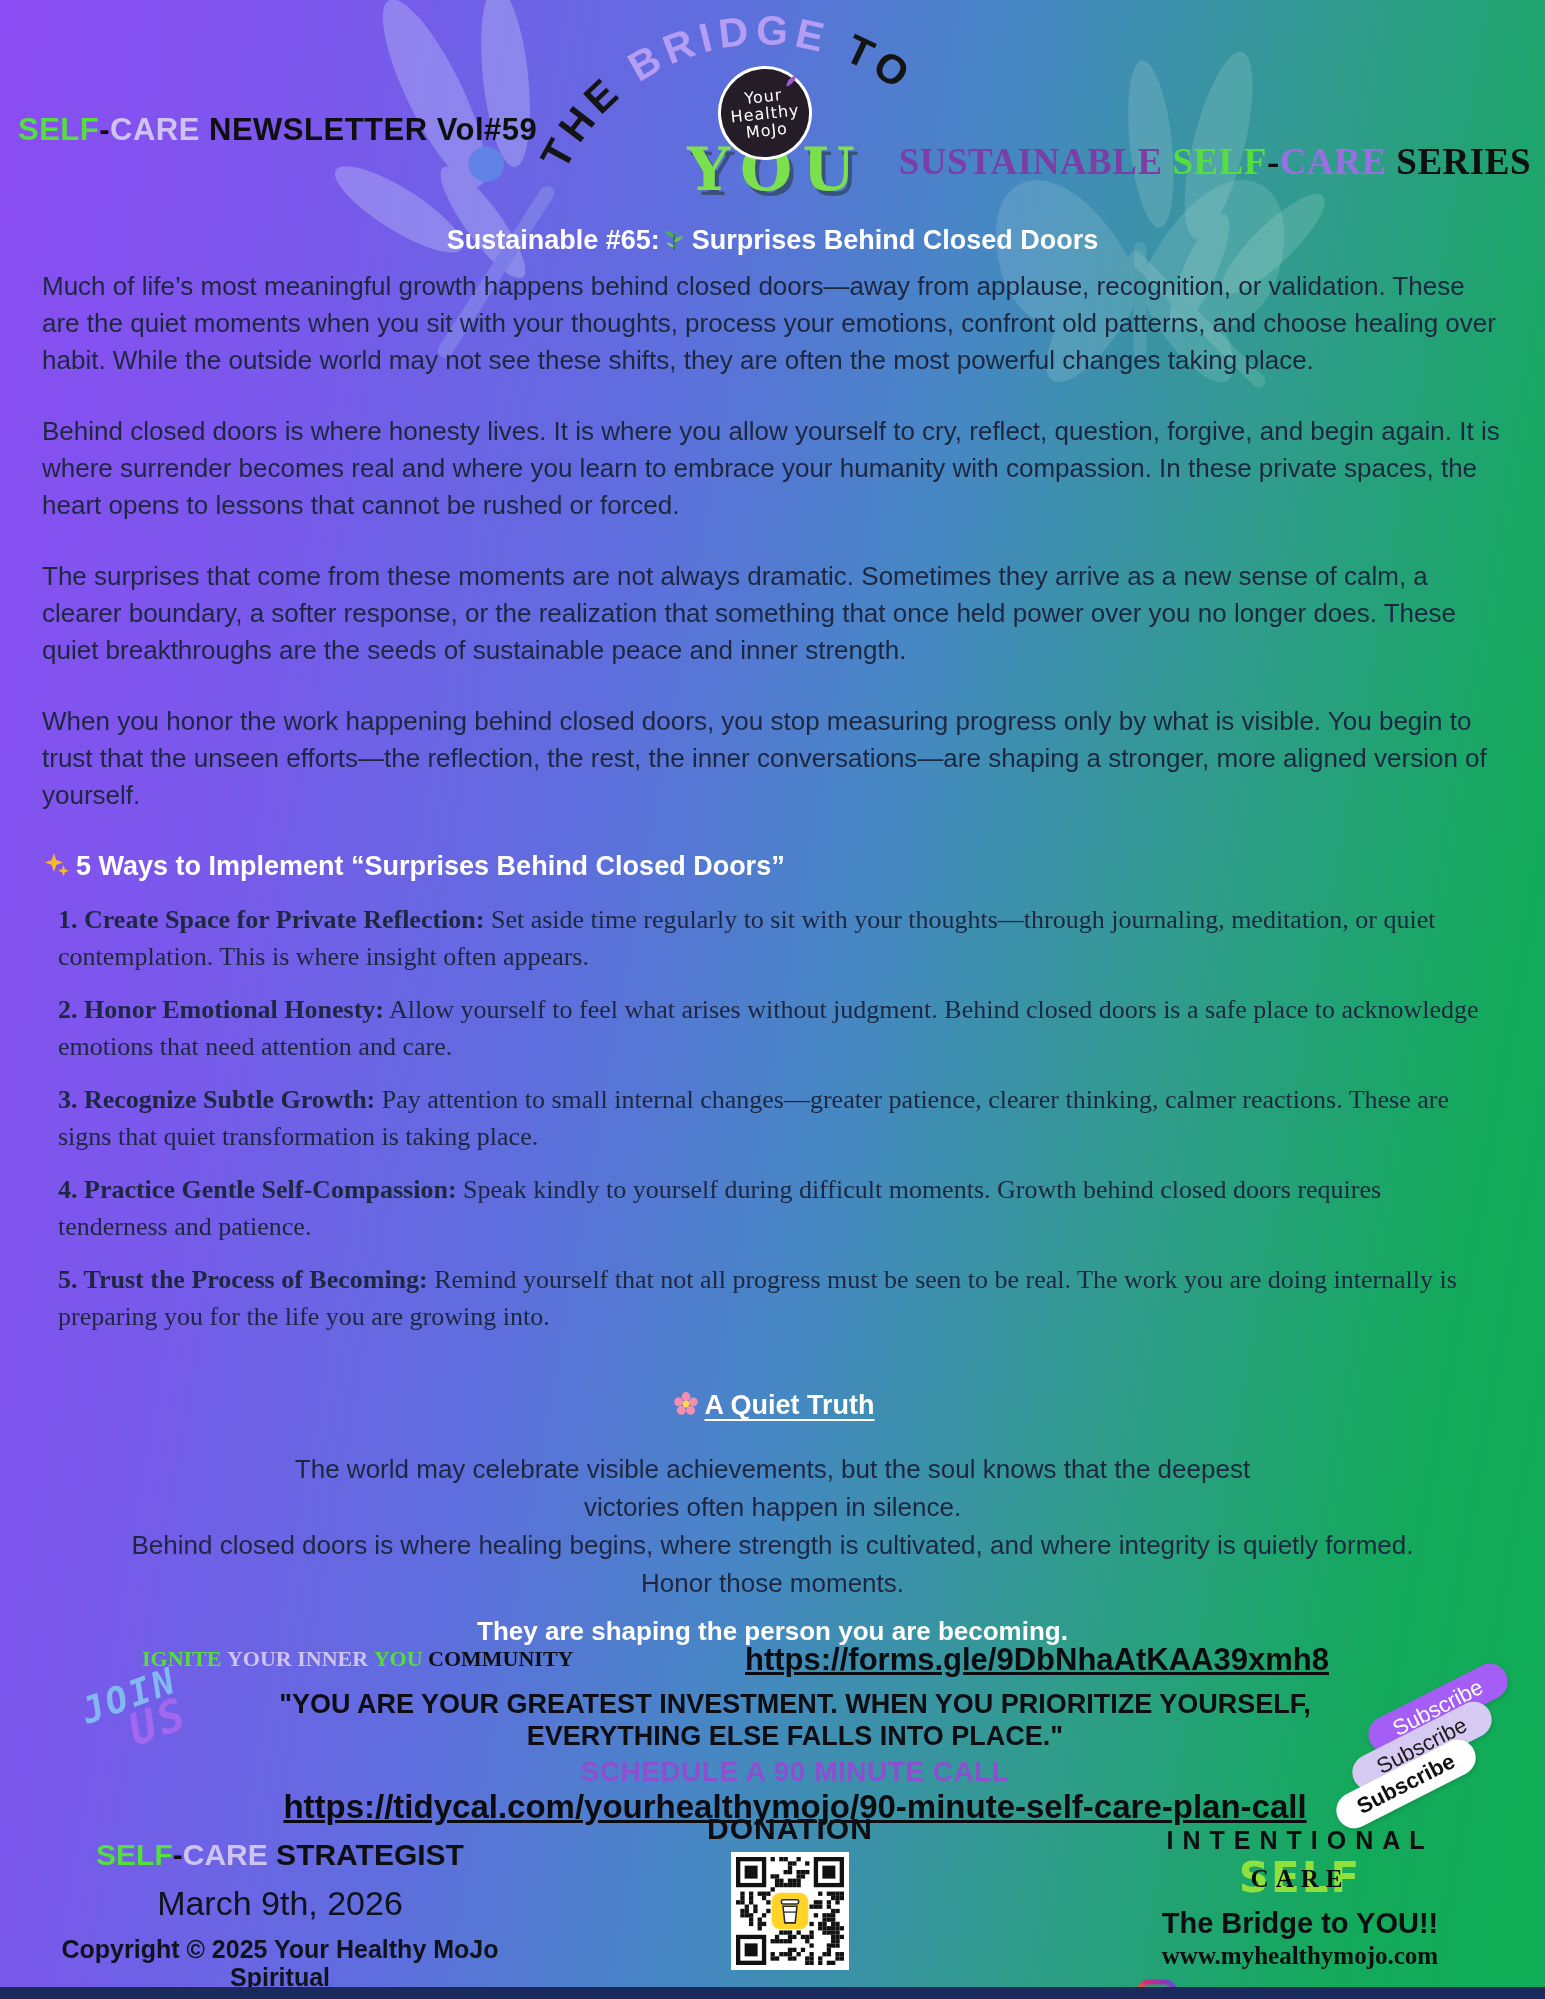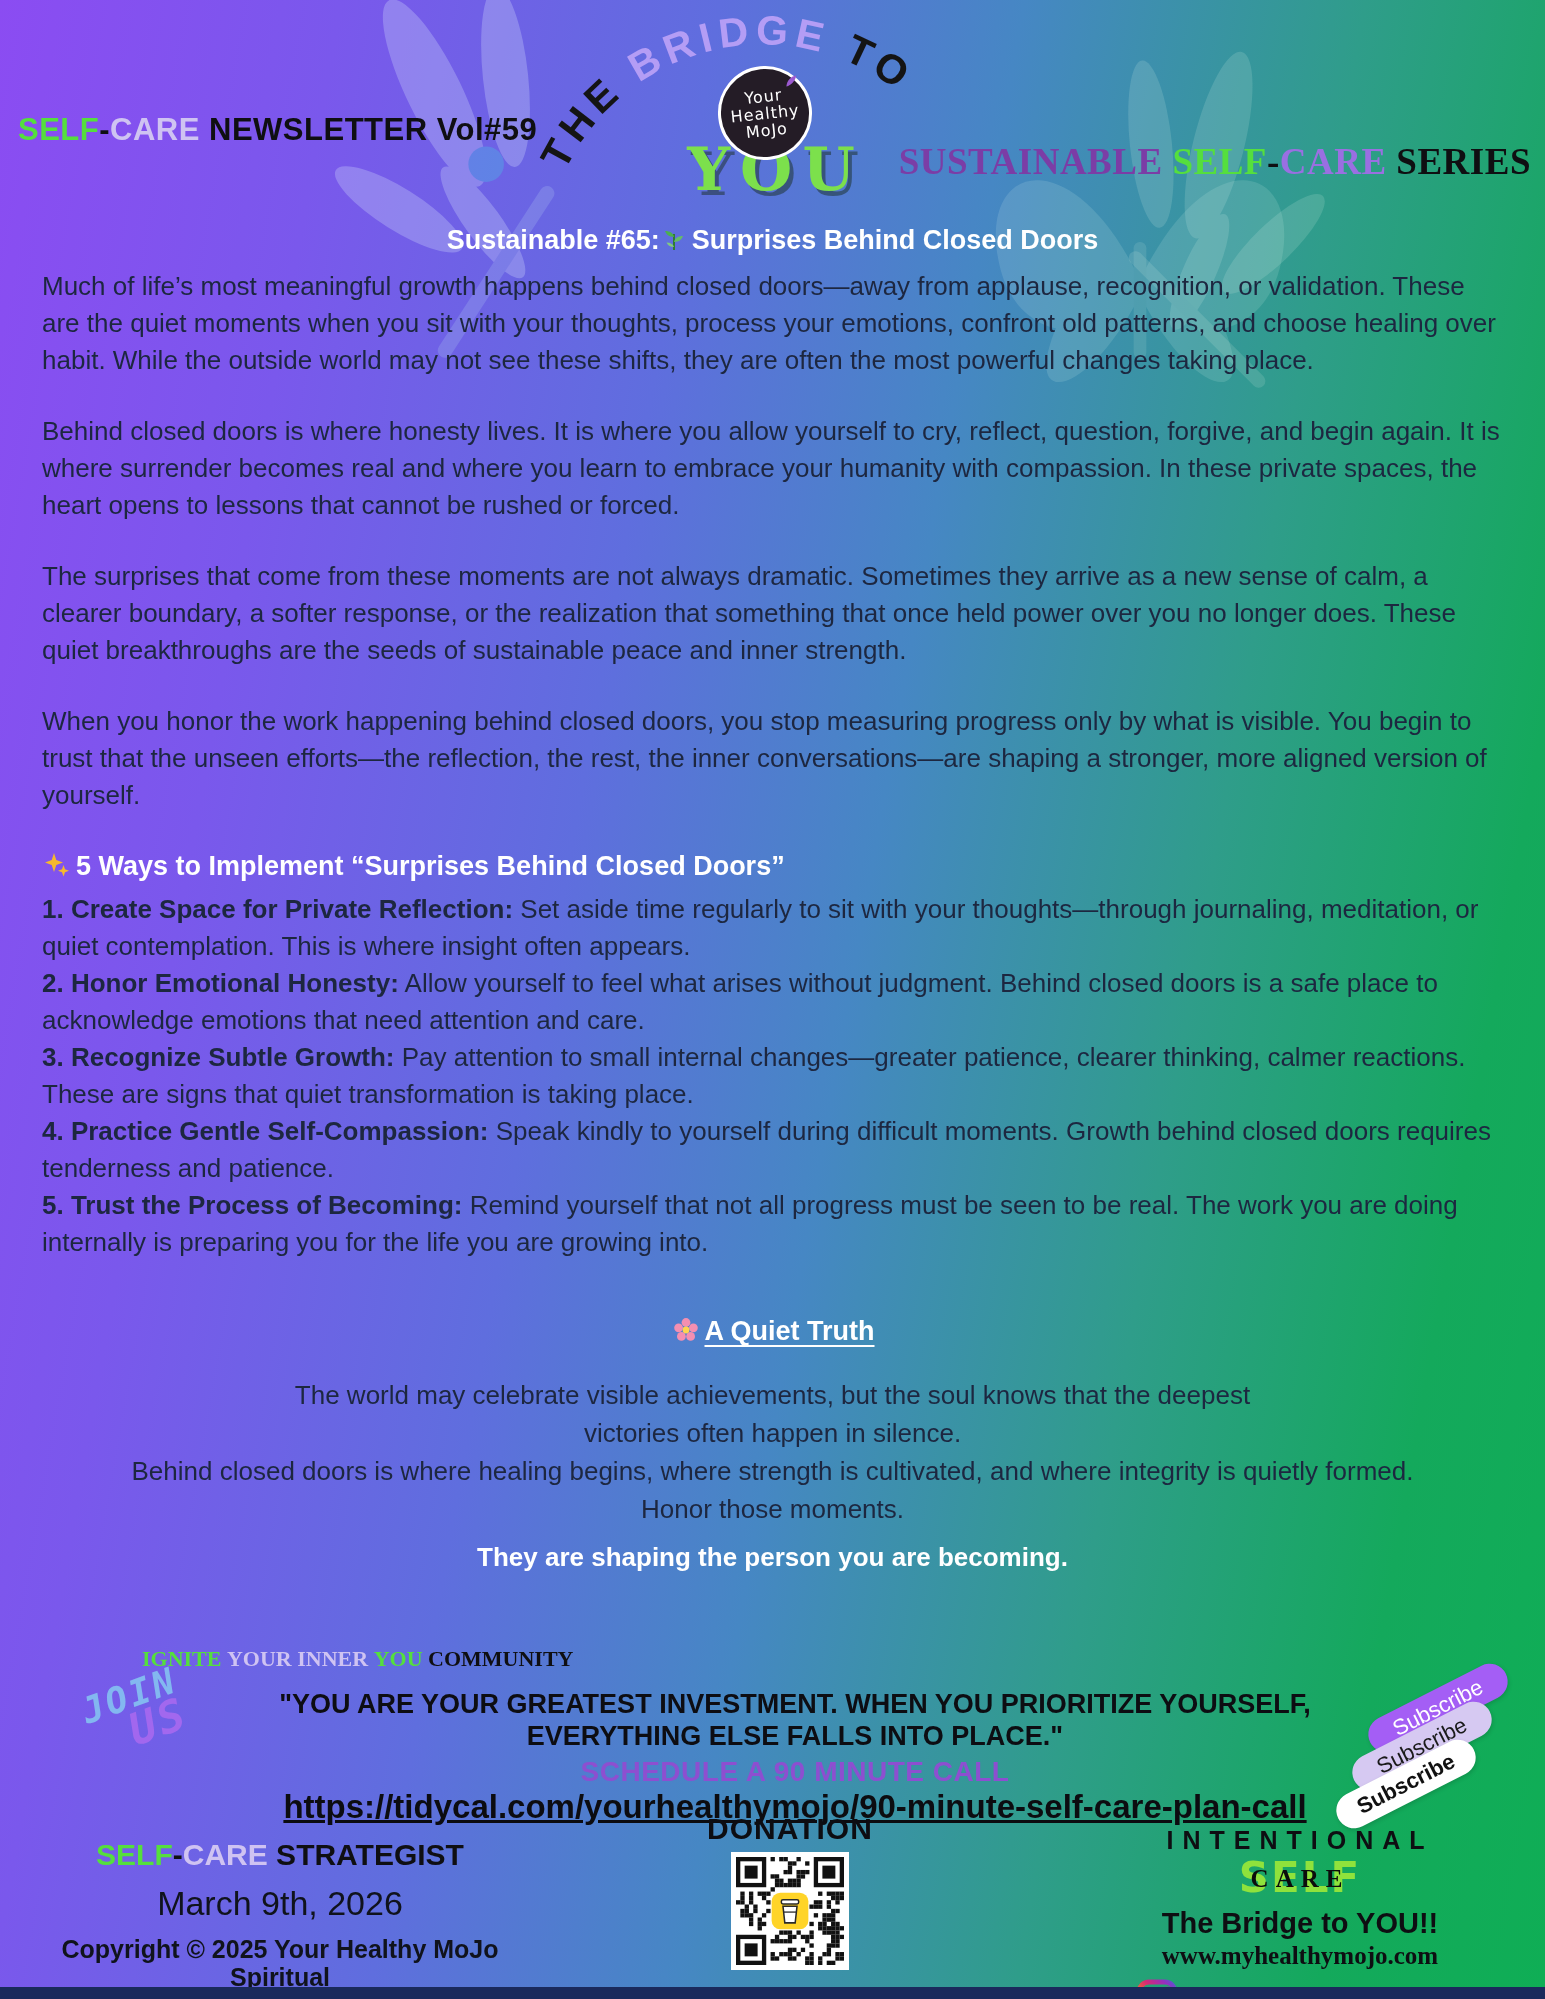--- a/index.html
+++ b/index.html
@@ -24,21 +24,21 @@
   .you-word{position:absolute;left:676px;top:134px;width:200px;text-align:center;
     font-family:"DejaVu Serif",serif;font-weight:bold;font-size:60px;letter-spacing:10px;color:#7ce04c;
     text-shadow:4px 5px 0 rgba(25,45,35,.5);z-index:2;}
   .masthead-right{position:absolute;right:14px;top:140px;font-family:"Liberation Serif",serif;
     font-size:37px;font-weight:bold;letter-spacing:.5px;}
 
   
   .article{position:absolute;left:42px;top:222px;width:1461px;color:#1d2740;font-size:26px;line-height:37px;}
   .article-title{text-align:center;color:#fff;font-weight:bold;font-size:27px;margin-bottom:9px;}
   .article p{margin:0 0 34px 0;}
-  .article p.li{margin:0;}
+  .article p.li{margin:16px;font-family:Liberation Serif, serif;}
   .mid-heading{text-align:left;color:#fff;font-weight:bold;font-size:27px;margin:16px 0 6px 0;}
   .icon-inline{display:inline-block;vertical-align:-3px;margin:0 6px 0 2px;}
   .quiet{margin-top:52px;text-align:center;}
   .quiet-heading{color:#fff;font-weight:bold;font-size:27px;text-decoration:underline;text-underline-offset:5px;margin-bottom:26px;}
   .quiet-line{line-height:38px;}
   .quiet-bold{color:#fff;font-weight:bold;margin-top:10px;}
 
   
   .community-heading{position:absolute;left:142px;top:1646px;font-family:"Liberation Serif",serif;font-size:22px;font-weight:bold;}
   .form-link{position:absolute;left:745px;top:1642px;font-size:31px;font-weight:bold;color:#0c0c10;text-decoration:underline;text-decoration-thickness:3px;}
@@ -172,20 +172,21 @@
       <div class="quiet-line">The world may celebrate visible achievements, but the soul knows that the deepest</div>
       <div class="quiet-line">victories often happen in silence.</div>
       <div class="quiet-line">Behind closed doors is where healing begins, where strength is cultivated, and where integrity is quietly formed.</div>
       <div class="quiet-line">Honor those moments.</div>
       <div class="quiet-line quiet-bold">They are shaping the person you are becoming.</div>
     </div>
   </div>
 
   <div class="community-heading"><span class="c-green">IGNITE</span><span class="c-lav">&nbsp;YOUR INNER&nbsp;</span><span class="c-green">YOU</span><span class="c-black">&nbsp;COMMUNITY</span></div>
 
+  <a class="form-link">https://forms.gle/9DbNhaAtKAA39xmh8</a>
 
   <div class="join-us">
     <div class="join-word">JOIN</div>
     <div class="us-word">US</div>
   </div>
 
   <div class="quote">
     <div>"YOU ARE YOUR GREATEST INVESTMENT. WHEN YOU PRIORITIZE YOURSELF,</div>
     <div>EVERYTHING ELSE FALLS INTO PLACE."</div>
   </div>

